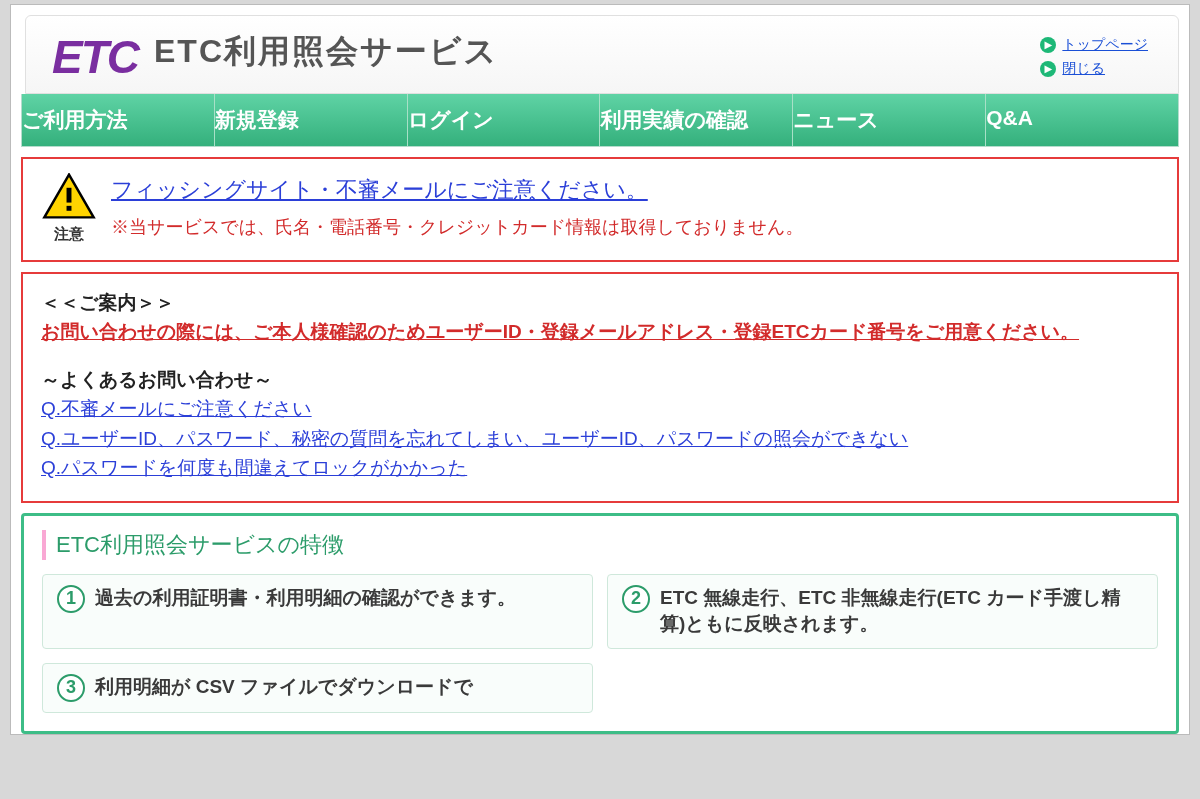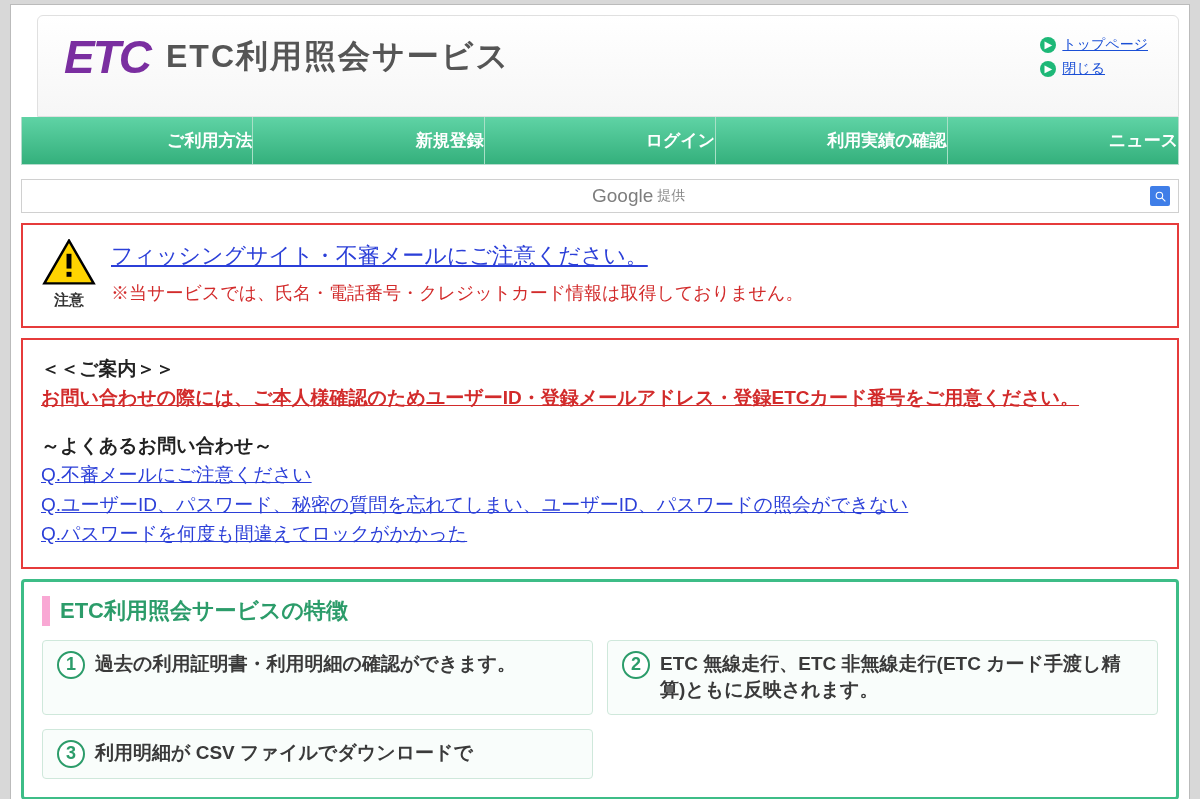--- a/index.html
+++ b/index.html
@@ -11,25 +11,25 @@
   }
   .page {
     width: 1180px;
     background: #fff;
     border: 1px solid #bbb;
     margin-top: 4px;
   }
   
   .header {
     display: flex;
-    align-items: center;
-    padding: 14px 26px 32px 26px;
+    align-items: flex-start;
+    padding: 14px 26px 9px 26px;
     border: 1px solid #e0e0e0;
     border-radius: 6px 6px 0 0;
-    margin: 10px 10px 0 26px;
+    margin: 10px 10px 0 14px;
     position: relative;
     background: linear-gradient(#ffffff, #f6f6f6);
   }
   .logo {
     font-family: Arial, sans-serif;
     font-weight: 900;
     font-style: italic;
     font-size: 46px;
     letter-spacing: -2px;
     color: #7a2ea0;
@@ -70,23 +70,23 @@
   }
   
   .nav {
     display: flex;
     margin: 0 10px;
     border: 1px solid #b5dccd;
     border-top: none;
   }
   .nav-item {
     flex: 1;
-    text-align: right;
+    text-align: left;
     padding: 12px 0;
-    font-size: 17px;
+    font-size: 21px;
     font-weight: 700;
     color: #fff;
     background: linear-gradient(#5fd3a5, #34b07c);
     border-right: 1px solid #a8e0c7;
     cursor: pointer;
   }
   .nav-item:last-child { border-right: none; }
   
   .search-row {
     margin: 14px 10px 8px 10px;
@@ -166,23 +166,23 @@
   
   .features-wrap {
     margin: 10px 10px 0 10px;
     border: 3px solid #3dbd87;
     border-radius: 4px;
     padding: 14px 18px 18px 18px;
     background: #fff;
   }
   .features-title {
     font-size: 22px;
-    font-weight: 700;
+    font-weight: 400;
     color: #2c9c6a;
-    border-left: 8px solid #f9a8d4;
+    border-left: 4px solid #f9a8d4;
     padding-left: 10px;
     margin-bottom: 14px;
   }
   .features-grid {
     display: grid;
     grid-template-columns: 1fr 1fr;
     gap: 14px;
   }
   .feature-card {
     border: 1px solid #cfe8db;
@@ -231,32 +231,23 @@
       </div>
     </div>
   </div>
 
   <div class="nav">
     <div class="nav-item">ご利用方法</div>
     <div class="nav-item">新規登録</div>
     <div class="nav-item">ログイン</div>
     <div class="nav-item">利用実績の確認</div>
     <div class="nav-item">ニュース</div>
-  </div>
-
-  <div class="search-row">
-    <span class="provider">Google</span>
-    <span class="provider-sub">提供</span>
-    <span class="search-btn">
-      <svg viewBox="0 0 24 24">
-        <circle cx="10" cy="10" r="6"></circle>
-        <line x1="15" y1="15" x2="21" y2="21"></line>
-      </svg>
-    </span>
-  </div>
+    <div class="nav-item">Q&amp;A</div>
+  </div>
+
 
   <div class="alert-box">
     <div class="alert-head">
       <div class="warn-icon">
         <svg viewBox="0 0 64 56">
           <polygon points="32,2 62,54 2,54" fill="#ffd400" stroke="#000" stroke-width="3"></polygon>
           <rect x="29" y="18" width="6" height="18" fill="#000"></rect>
           <rect x="29" y="40" width="6" height="6" fill="#000"></rect>
         </svg>
         <div class="warn-icon-label">注意</div>

